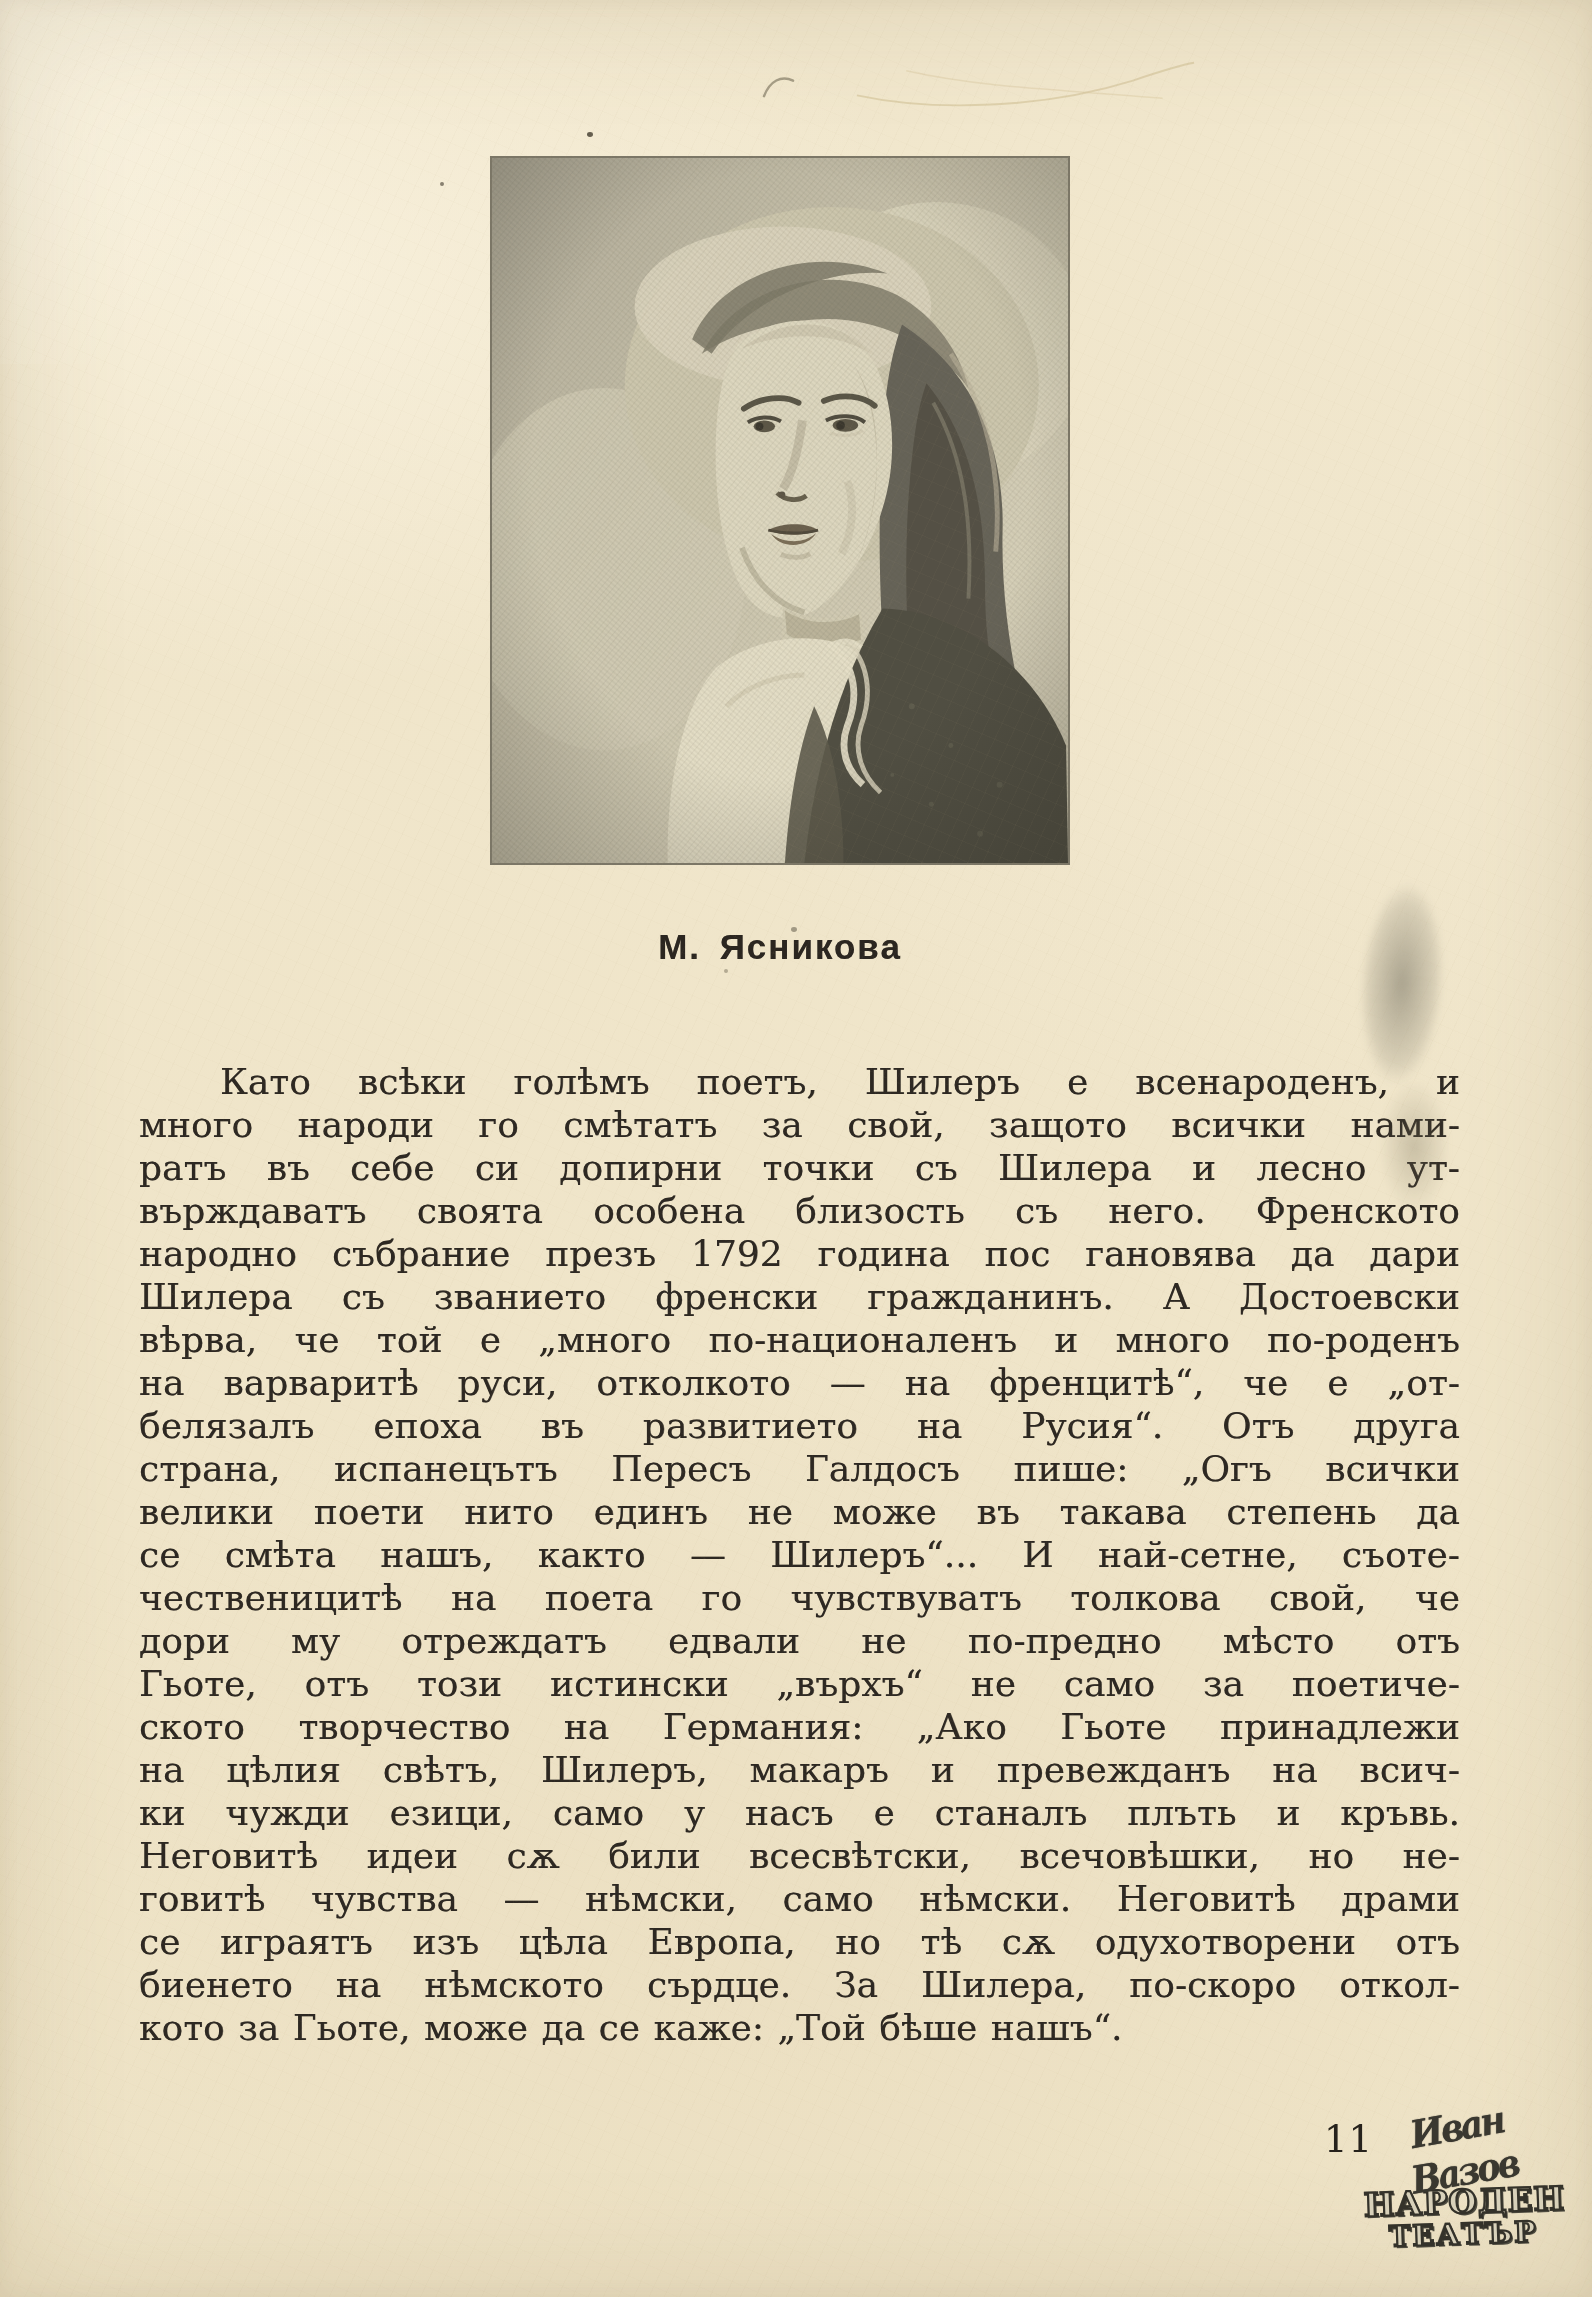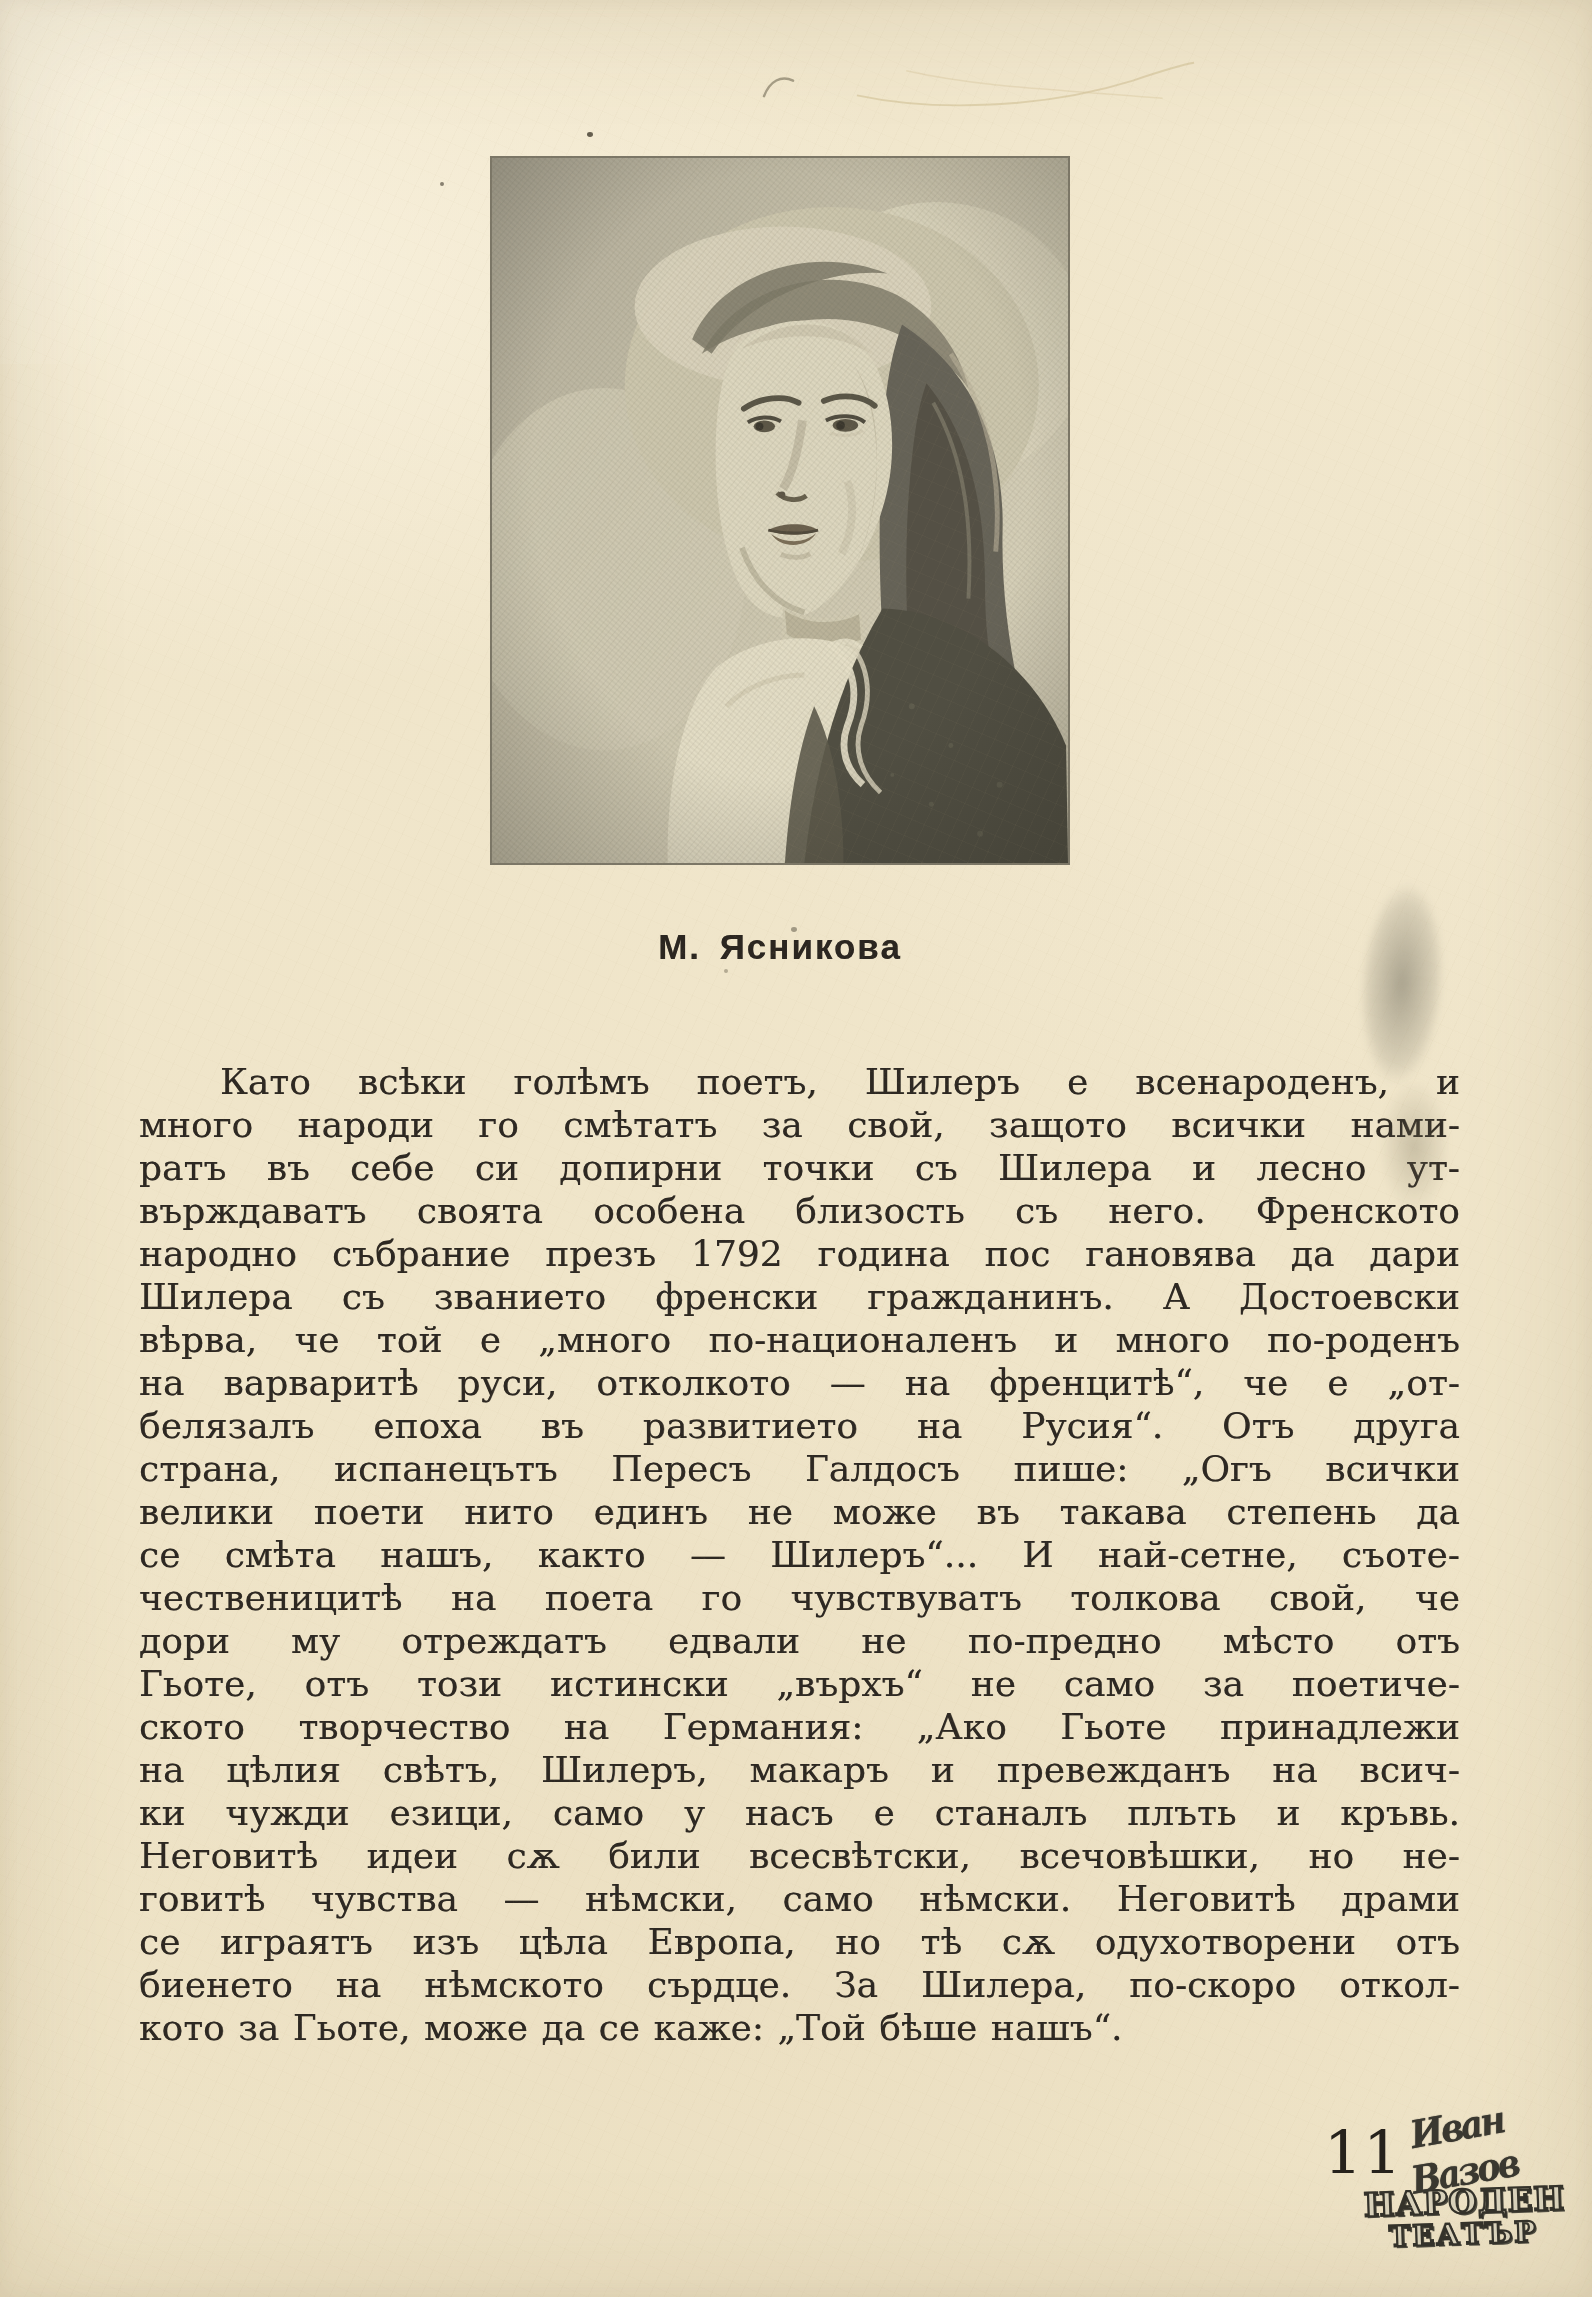--- a/index.html
+++ b/index.html
@@ -39,21 +39,21 @@
   .body-text{position:absolute;left:139px;top:1060px;width:1321px;color:#2d2822;
     font-family:"DejaVu Serif",serif;font-size:36px;
     text-shadow:0.3px 0.3px 0.5px rgba(45,40,32,.55);}
   .line{line-height:43px;height:43px;text-align:justify;text-align-last:justify;
     word-spacing:2px;white-space:nowrap;overflow:visible;}
   .line.first{text-indent:81px;}
   .line.last{text-align-last:left;}
 
   
   .page-number{position:absolute;left:1324px;top:2118px;
-    font-family:"DejaVu Serif",serif;font-size:60px;color:#26221c;letter-spacing:1px;z-index:2;}
+    font-family:"DejaVu Serif",serif;font-size:37px;color:#26221c;letter-spacing:1px;z-index:2;}
 
   
   .stamp{position:absolute;left:1363px;top:2104px;width:197px;text-align:center;
     transform:rotate(-2deg);z-index:3;}
   .stamp-sig{font-family:"DejaVu Serif",serif;font-style:italic;font-weight:bold;
     font-size:38px;letter-spacing:-3px;color:#3a3830;
     transform:rotate(-8deg) scaleX(.92);margin-bottom:-11.8px;
     text-shadow:0 0 1px rgba(58,56,48,.9);}
   .stamp-line1,.stamp-line2{font-family:"DejaVu Serif",serif;font-weight:bold;
     color:#d8d1ba;-webkit-text-stroke:2.2px #34322a;

